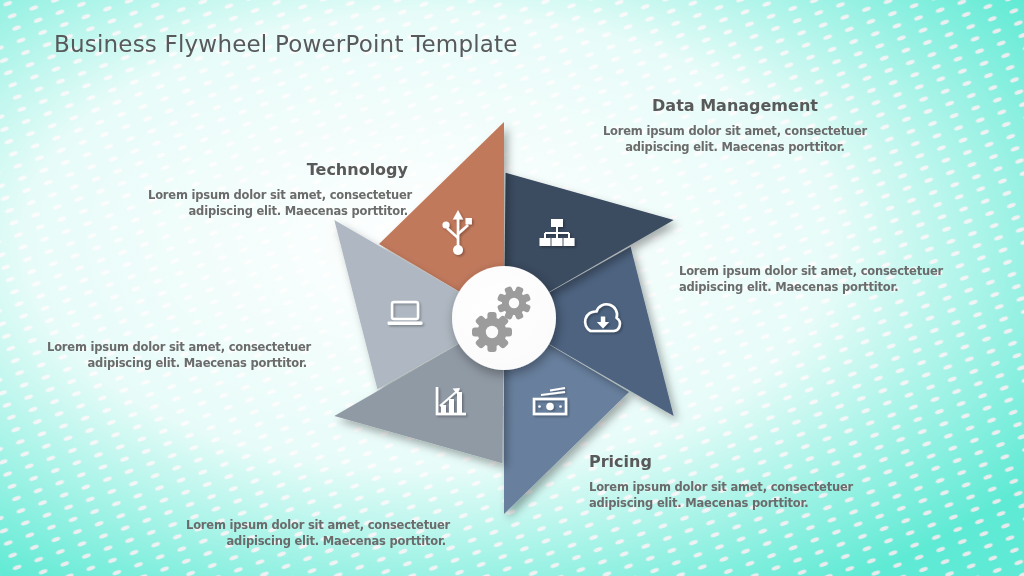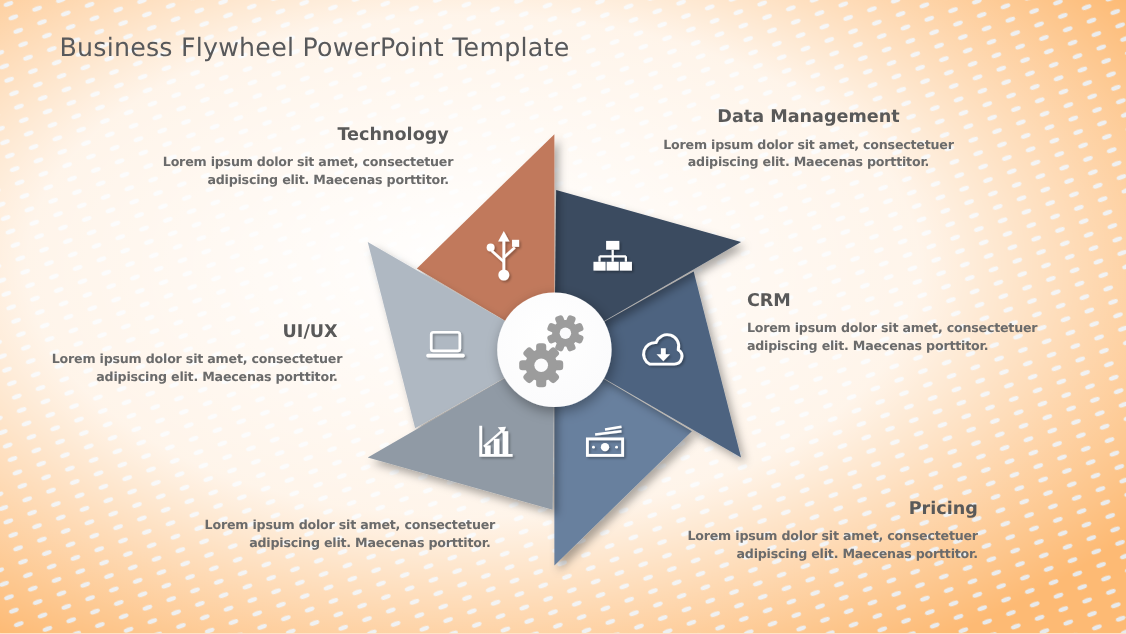--- a/index.html
+++ b/index.html
@@ -1,32 +1,32 @@
 <!DOCTYPE html>
 <html><head>
 <meta charset="utf-8">
 <style>
   html,body{margin:0;padding:0;background:#ffffff;}
   .slide{
-    position:relative;width:1024px;height:576px;overflow:hidden;background:#fdba74;
+    position:relative;width:1024px;height:576px;overflow:hidden;background:#5eead4;
     font-family:"DejaVu Sans","Liberation Sans",sans-serif;
   }
   .bg-svg,.wheel-svg{position:absolute;left:0;top:0;}
   .slide-title{
     position:absolute;left:54px;top:31px;font-size:23px;color:#58595b;
     letter-spacing:.2px;white-space:nowrap;
   }
   .section{position:absolute;}
   .section .h{font-size:16px;font-weight:bold;color:#595959;line-height:18px;margin:0 0 9px 0;white-space:nowrap;}
   .section .b{font-size:11.5px;color:#6b6b6b;line-height:15.5px;letter-spacing:-.2px;white-space:nowrap;font-weight:bold;}
-  .align-right{text-align:right;}
+  .align-right{text-align:right;margin-top:48px;}
   .sec-technology{left:148px;top:113px;width:260px;}
   .sec-datamgmt{left:585px;top:97px;width:300px;text-align:center;}
   .sec-crm{left:679px;top:264px;width:300px;}
-  .sec-pricing{left:589px;top:453px;width:300px;text-align:right;}
+  .sec-pricing{left:589px;top:453px;width:300px;}
   .sec-analytics{left:186px;top:470px;width:260px;}
   .sec-uiux{left:47px;top:292px;width:260px;}
 </style>
 </head>
 <body>
 
 <div class="slide">
 
   <svg class="bg-svg" width="1024" height="576" aria-hidden="true">
     <defs>
@@ -145,35 +145,33 @@
     <div class="b">adipiscing elit.  Maecenas porttitor.</div>
   </div>
 
   <div class="section sec-datamgmt">
     <div class="h">Data Management</div>
     <div class="b">Lorem ipsum dolor sit amet, consectetuer</div>
     <div class="b">adipiscing elit.  Maecenas porttitor.</div>
   </div>
 
   <div class="section sec-crm">
-    <div class="h">CRM</div>
     <div class="b">Lorem ipsum dolor sit amet, consectetuer</div>
     <div class="b">adipiscing elit.  Maecenas porttitor.</div>
   </div>
 
   <div class="section sec-pricing">
     <div class="h">Pricing</div>
     <div class="b">Lorem ipsum dolor sit amet, consectetuer</div>
     <div class="b">adipiscing elit.  Maecenas porttitor.</div>
   </div>
 
   <div class="section sec-analytics align-right">
     <div class="b">Lorem ipsum dolor sit amet, consectetuer</div>
     <div class="b">adipiscing elit.  Maecenas porttitor.</div>
   </div>
 
   <div class="section sec-uiux align-right">
-    <div class="h">UI/UX</div>
     <div class="b">Lorem ipsum dolor sit amet, consectetuer</div>
     <div class="b">adipiscing elit.  Maecenas porttitor.</div>
   </div>
 
 </div>
 
 </body></html>

